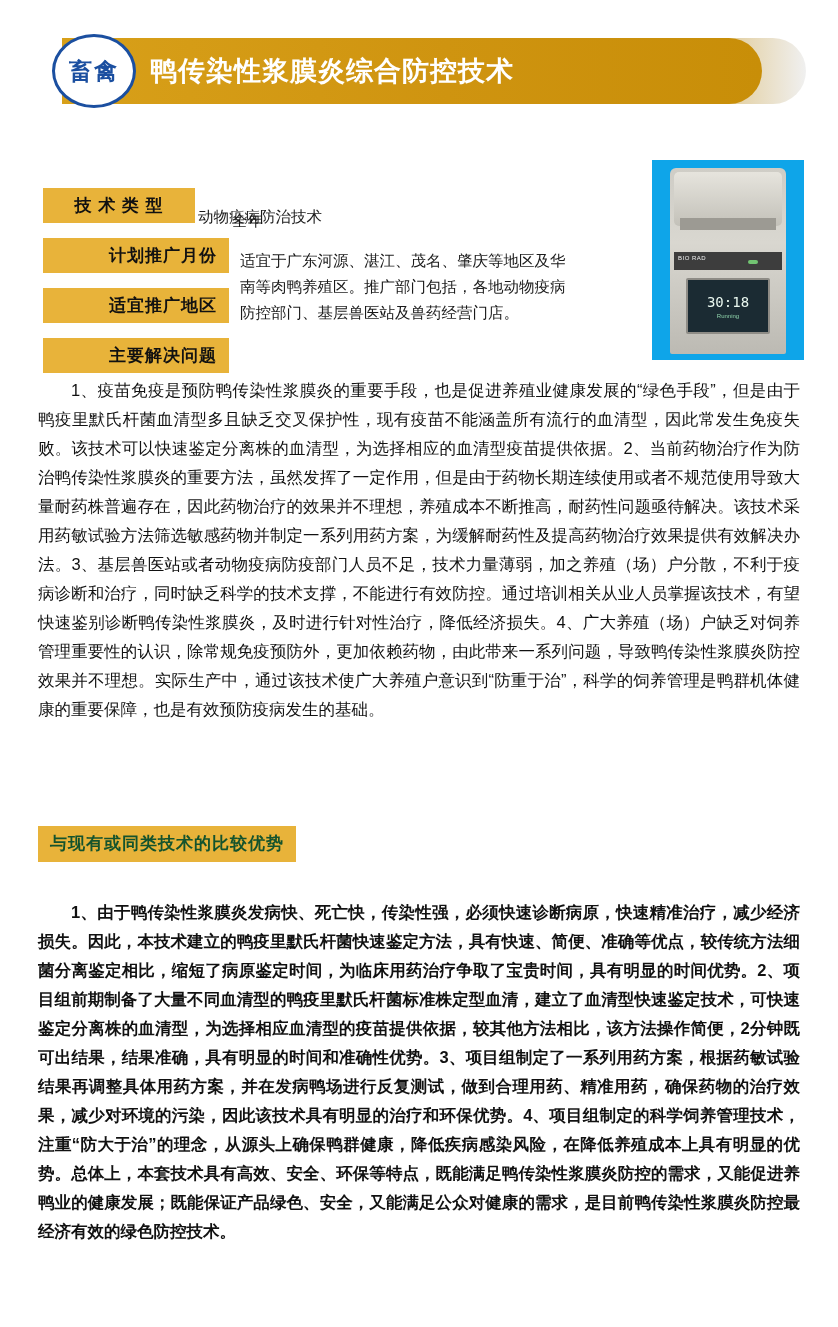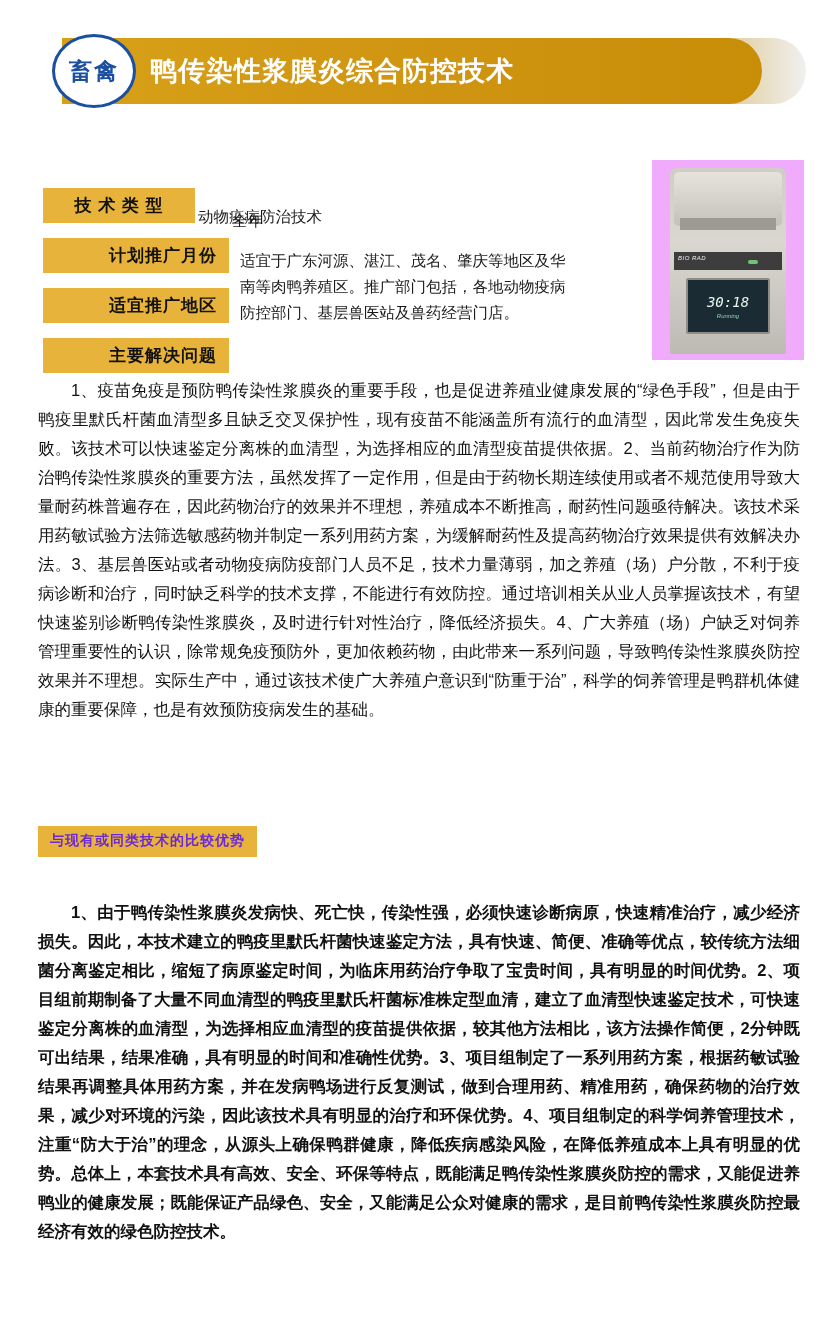--- a/index.html
+++ b/index.html
@@ -122,23 +122,22 @@
   .v2 { left: 232px; top: 68px; width: 300px; }
   .v3 { left: 240px; top: 108px; width: 330px; }
 
   
   .photo {
     position: absolute;
     left: 652px;
     top: 160px;
     width: 152px;
     height: 200px;
-    background: #f0abfc;
+    background: #0ea5e9;
     overflow: hidden;
-    font-style: italic;
   }
   .photo .machine {
     position: absolute;
     left: 18px;
     top: 8px;
     width: 116px;
     height: 186px;
     background: linear-gradient(180deg, #cfcdc6 0%, #d9d7d0 40%, #bcbab3 100%);
     border-radius: 6px 6px 2px 2px;
   }
@@ -228,22 +227,22 @@
   }
   .para .indent { display: inline-block; width: 2em; }
 
   .para1 { top: 376px; }
 
   .section-head {
     position: absolute;
     left: 38px;
     top: 826px;
     background: #e8b33a;
-    color: #6d28d9;
-    font-size: 14px;
+    color: #14532d;
+    font-size: 17px;
     font-weight: bold;
     padding: 6px 12px 7px 12px;
     letter-spacing: 1px;
   }
 
   .para2 { top: 898px; font-weight: bold; }
 </style>
 </head>
 <body>
 

